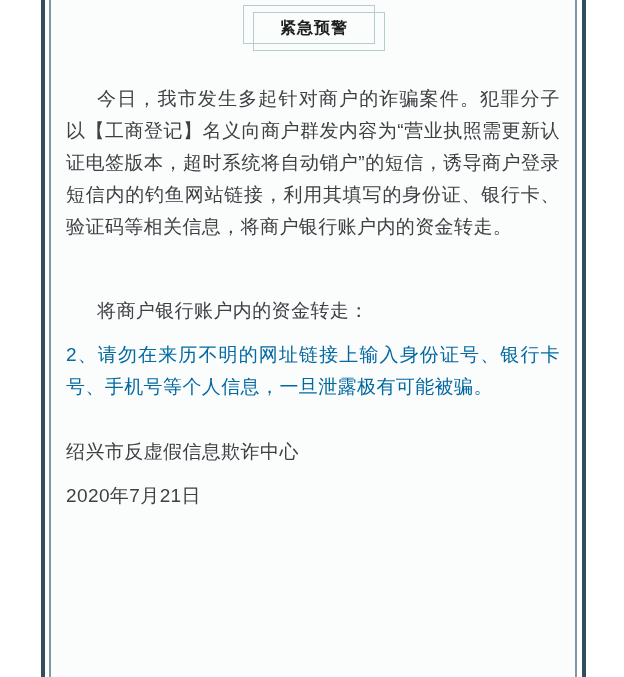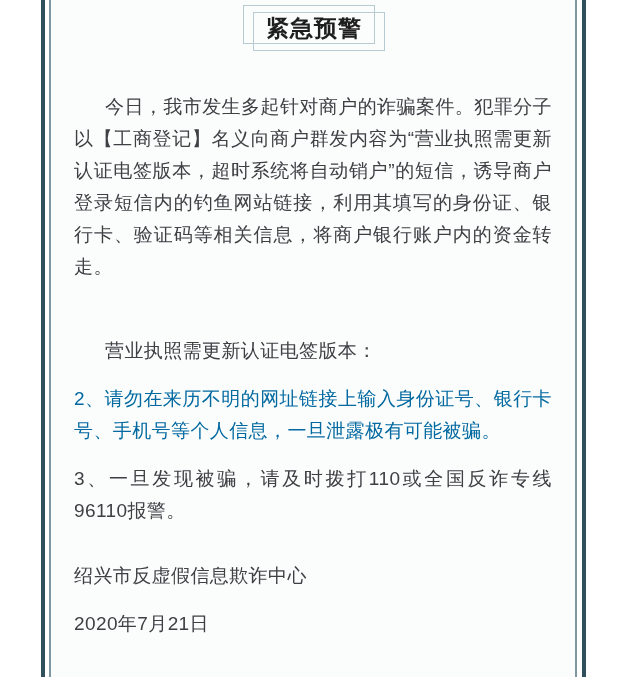--- a/index.html
+++ b/index.html
@@ -55,37 +55,37 @@
   }
   .rect-a { left: 0;    top: 1px; }
   .rect-b { left: 10px; top: 8px; }
   .title-text {
     position: absolute;
     inset: 0;
     margin: 0;
     display: flex;
     align-items: center;
     justify-content: center;
-    font-size: 23px;
+    font-size: 16px;
     font-weight: bold;
     color: #1e1e1e;
     letter-spacing: 1px;
     padding-top: 2px;
   }
 
   
   .text-col {
     position: absolute;
     left: 58px;
     top: 0;
     width: 510px;
     padding-top: 75px;
   }
   .para {
-    margin: 16px;
+    margin: 8px;
     font-size: 19px;
     line-height: 32px;
     color: #3d4144;
     letter-spacing: 0.4px;
     text-align: justify;
   }
   .indent { text-indent: 31px; }
   .intro    { margin-bottom: 52px; }
   .reminder { margin-bottom: 12px; }
   .tip      { margin-bottom: 16px; }
@@ -113,20 +113,19 @@
   <div class="frame-line right-dark"></div>
 
   <div class="title-box">
     <div class="title-rect rect-a"></div>
     <div class="title-rect rect-b"></div>
     <h1 class="title-text">紧急预警</h1>
   </div>
 
   <div class="text-col">
     <p class="para indent intro" style="color: rgb(61, 65, 68);">今日，我市发生多起针对商户的诈骗案件。犯罪分子以【工商登记】名义向商户群发内容为“营业执照需更新认证电签版本，超时系统将自动销户”的短信，诱导商户登录短信内的钓鱼网站链接，利用其填写的身份证、银行卡、验证码等相关信息，将商户银行账户内的资金转走。</p>
-    <p class="para indent reminder" style="color: rgb(61, 65, 68);">营业执照需更新认证电签版本：</p>
+    <p class="para indent reminder" style="color: rgb(61, 65, 68);">将商户银行账户内的资金转走：</p>
     <p class="para tip" style="color: #0369a1;">2、请勿在来历不明的网址链接上输入身份证号、银行卡号、手机号等个人信息，一旦泄露极有可能被骗。</p>
-    <p class="para tip" style="color: rgb(61, 65, 68);">3、一旦发现被骗，请及时拨打110或全国反诈专线96110报警。</p>
     <p class="para signature" style="color: rgb(61, 65, 68);">绍兴市反虚假信息欺诈中心</p>
     <p class="para date" style="color: rgb(61, 65, 68);">2020年7月21日</p>
   </div>
 
 </div>
 
 </body></html>

